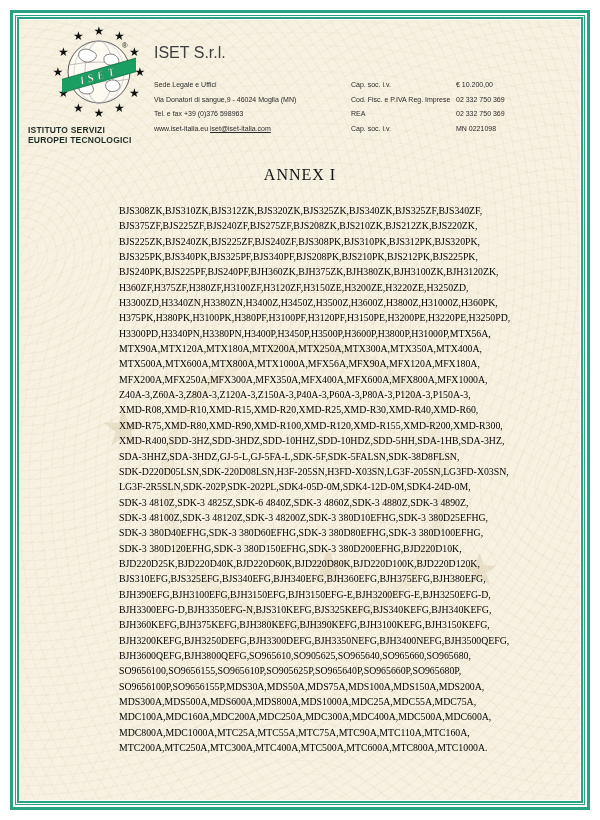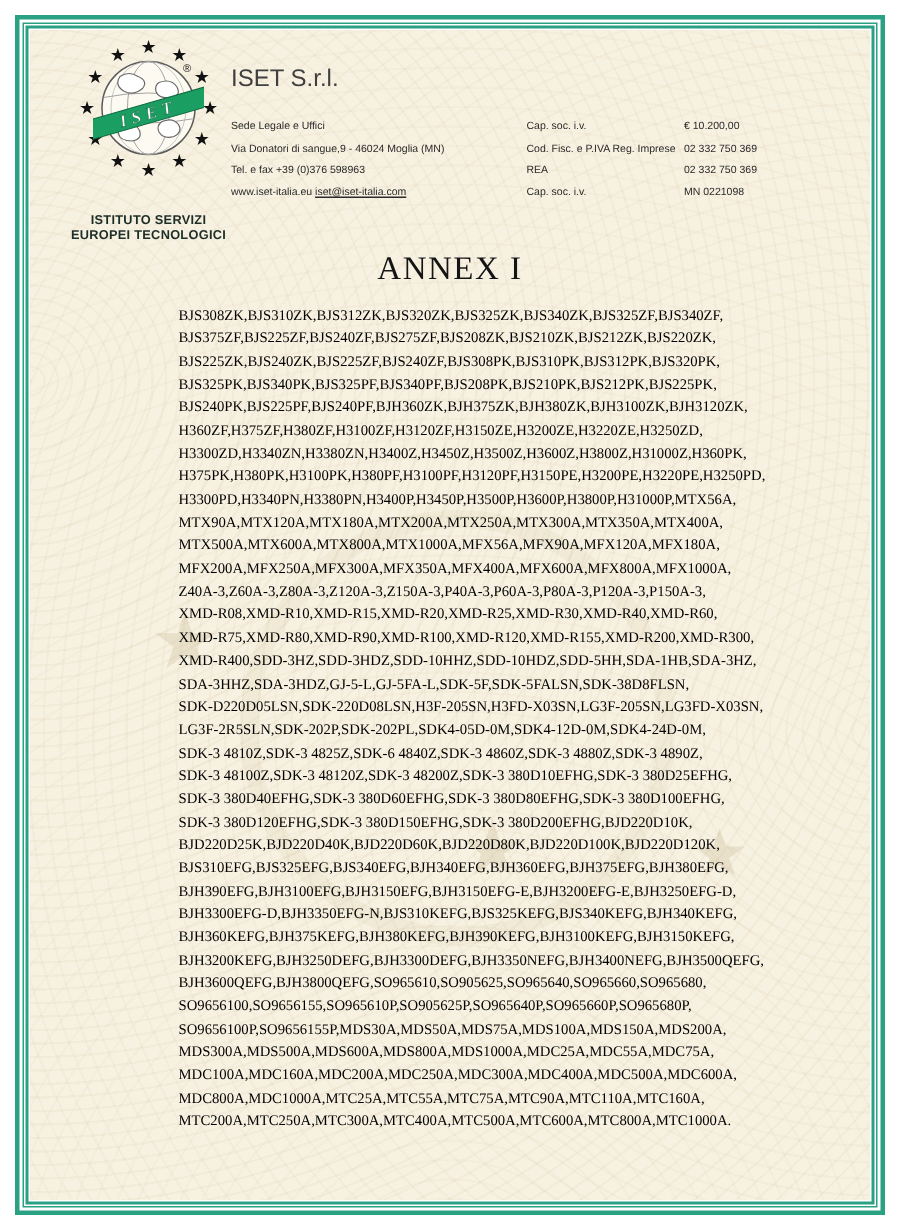--- a/index.html
+++ b/index.html
@@ -40,34 +40,34 @@
   .star-ring span:nth-child(4)  { transform: translate(-50%,-50%) rotate(90deg)  translateY(-41px) rotate(-90deg); }
   .star-ring span:nth-child(5)  { transform: translate(-50%,-50%) rotate(120deg) translateY(-41px) rotate(-120deg); }
   .star-ring span:nth-child(6)  { transform: translate(-50%,-50%) rotate(150deg) translateY(-41px) rotate(-150deg); }
   .star-ring span:nth-child(7)  { transform: translate(-50%,-50%) rotate(180deg) translateY(-41px) rotate(-180deg); }
   .star-ring span:nth-child(8)  { transform: translate(-50%,-50%) rotate(210deg) translateY(-41px) rotate(-210deg); }
   .star-ring span:nth-child(9)  { transform: translate(-50%,-50%) rotate(240deg) translateY(-41px) rotate(-240deg); }
   .star-ring span:nth-child(10) { transform: translate(-50%,-50%) rotate(270deg) translateY(-41px) rotate(-270deg); }
   .star-ring span:nth-child(11) { transform: translate(-50%,-50%) rotate(300deg) translateY(-41px) rotate(-300deg); }
   .star-ring span:nth-child(12) { transform: translate(-50%,-50%) rotate(330deg) translateY(-41px) rotate(-330deg); }
   .globe-svg { position: absolute; left: 11px; top: 11px; width: 74px; height: 74px; }
-  .org-name { margin-top: 21px; text-align: center; font-weight: bold; font-size: 8.5px;
+  .org-name { margin-top: 5px; font-weight: bold; font-size: 8.5px;
               line-height: 1.2; letter-spacing: 0.2px; color: #1d2e28; }
 
   
   .company-name { position: absolute; left: 134px; top: 24px; font-size: 16px; font-weight: 400; color: #3f3f3f; text-align: center; }
   .info-table { position: absolute; left: 134px; top: 61px; width: 424px; }
   .info-row { display: grid; grid-template-columns: 197px 105px 1fr; margin-bottom: 7.5px;
               font-size: 7px; line-height: 7px; color: #2a2a2a; }
   .info-row .link { text-decoration: underline; color: #2a2a2a; }
 
   
   .annex-title { position: absolute; left: 0; right: 0; top: 146px; text-align: center;
                  font-family: "Liberation Serif", serif; font-weight: 400;
-                 font-size: 22px; letter-spacing: 1px; color: #141414; }
+                 font-size: 16px; letter-spacing: 1px; color: #141414; }
   .model-list { position: absolute; left: 99px; top: 183px; width: 406px;
                 font-family: "Liberation Serif", serif; font-size: 9.8px;
                 line-height: 15.35px; color: #000; }
   .model-list .bline { white-space: nowrap; }
 </style>
 </head>
 <body>
 
 <div class="page">
   <div class="frame-outer"></div>

